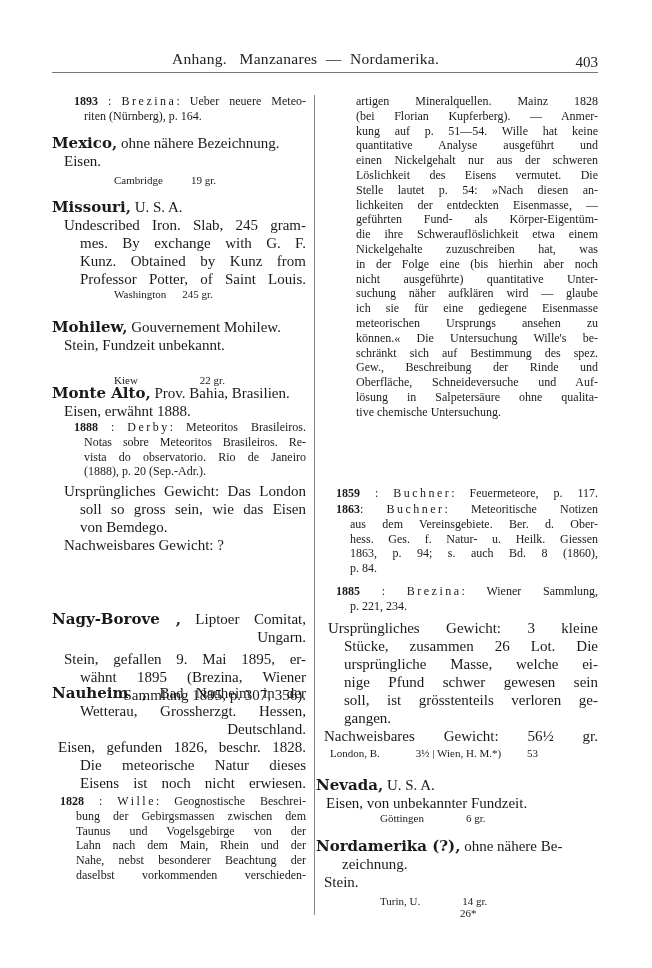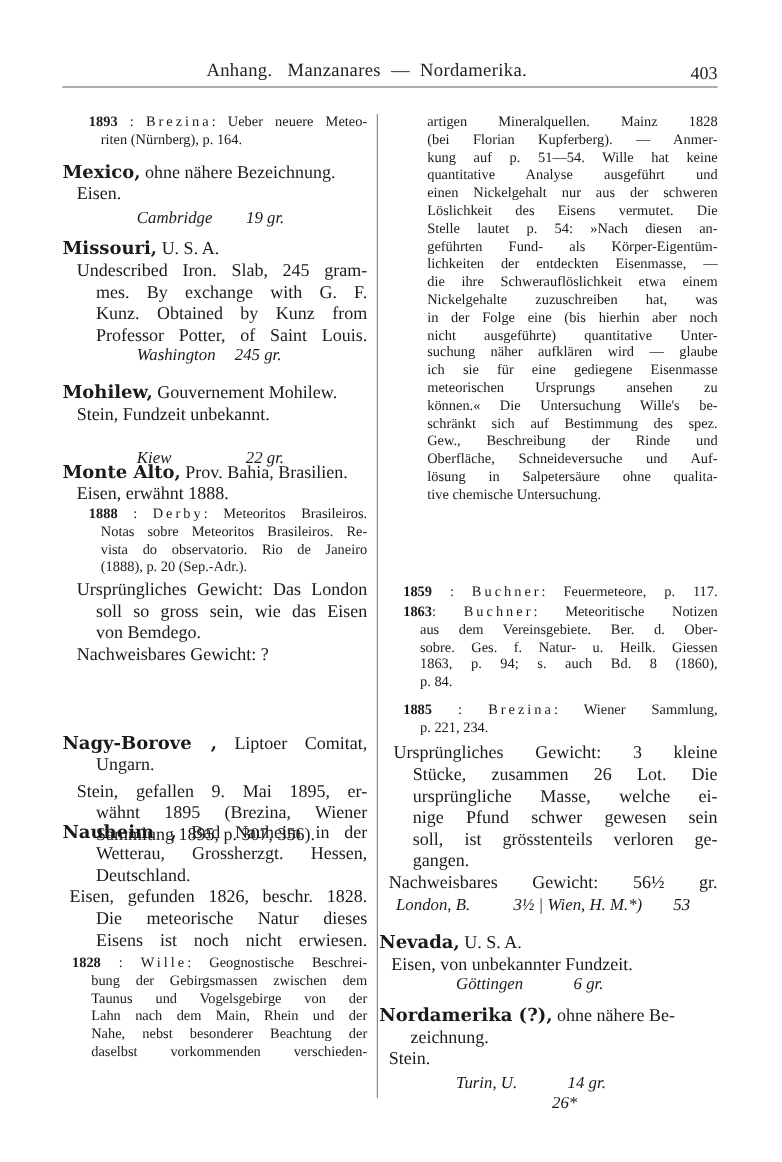--- a/index.html
+++ b/index.html
@@ -30,25 +30,25 @@
 
   .blk { position:absolute; left:0; right:0; }
   .line { display:block; white-space:nowrap; }
   .j { text-align:justify; text-align-last:justify; }
 
   .small { font-size:12px; line-height:14.8px; }
   .norm { font-size:15px; line-height:18px; }
   .lem { font-weight:bold; font-family:"DejaVu Serif",serif; font-size:15px; }
   .sp { letter-spacing:2.5px; }
   .yr { font-weight:bold; font-size:12px; }
-  .coll { font-size:14px;font-style:italic; }
+  .coll { font-size:11px; }
 
   .ind1 { padding-left:12px; }
   .ind2 { padding-left:22px; }
-  .ind3 { padding-left:28px; }
+  .ind3 { padding-left:28px;text-align:right; }
 </style>
 </head>
 <body>
 
 <div class="header">
   <span class="title" style="white-space:pre">Anhang.   Manzanares  —  Nordamerika.</span>
   <span class="pagenum">403</span>
 </div>
 <div class="header-rule"></div>
 <div class="col-divider"></div>
@@ -124,22 +124,22 @@
 
 <div class="col right">
   <div class="blk small" style="top:0;padding-left:34px">
     <span class="line j">artigen Mineralquellen. Mainz 1828</span>
     <span class="line j">(bei Florian Kupferberg). — Anmer-</span>
     <span class="line j">kung auf p. 51—54. Wille hat keine</span>
     <span class="line j">quantitative Analyse ausgeführt und</span>
     <span class="line j">einen Nickelgehalt nur aus der schweren</span>
     <span class="line j">Löslichkeit des Eisens vermutet. Die</span>
     <span class="line j">Stelle lautet p. 54: »Nach diesen an-</span>
+    <span class="line j">lichkeiten der entdeckten Eisenmasse, —</span>
     <span class="line j">geführten Fund- als Körper-Eigentüm-</span>
-    <span class="line j">lichkeiten der entdeckten Eisenmasse, —</span>
     <span class="line j">die ihre Schwerauflöslichkeit etwa einem</span>
     <span class="line j">Nickelgehalte zuzuschreiben hat, was</span>
     <span class="line j">in der Folge eine (bis hierhin aber noch</span>
     <span class="line j">nicht ausgeführte) quantitative Unter-</span>
     <span class="line j">suchung näher aufklären wird — glaube</span>
     <span class="line j">ich sie für eine gediegene Eisenmasse</span>
     <span class="line j">meteorischen Ursprungs ansehen zu</span>
     <span class="line j">können.« Die Untersuchung Wille's be-</span>
     <span class="line j">schränkt sich auf Bestimmung des spez.</span>
     <span class="line j">Gew., Beschreibung der Rinde und</span>
@@ -148,21 +148,21 @@
     <span class="line">tive chemische Untersuchung.</span>
   </div>
 
   <div class="blk small" style="top:392px;padding-left:14px">
     <span class="line j"><span class="yr">1859</span> : <span class="sp">Buchner</span>: <span>Feuermeteore, p. 117.</span></span>
   </div>
 
   <div class="blk small" style="top:408px;padding-left:14px">
     <span class="line j"><span class="yr">1863</span>: <span class="sp">Buchner</span>: <span>Meteoritische Notizen</span></span>
     <span class="line j" style="padding-left:14px">aus dem Vereinsgebiete. Ber. d. Ober-</span>
-    <span class="line j" style="padding-left:14px">sobre. Ges. f. Natur- u. Heilk. Giessen</span>
+    <span class="line j" style="padding-left:14px">hess. Ges. f. Natur- u. Heilk. Giessen</span>
     <span class="line j" style="padding-left:14px">1863, p. 94; s. auch Bd. 8 (1860),</span>
     <span class="line" style="padding-left:14px">p. 84.</span>
   </div>
 
   <div class="blk small" style="top:490px;padding-left:14px">
     <span class="line j"><span class="yr">1885</span> : <span class="sp">Brezina</span>: <span>Wiener Sammlung,</span></span>
     <span class="line" style="padding-left:14px">p. 221, 234.</span>
   </div>
 
   <div class="blk" style="top:525px">

